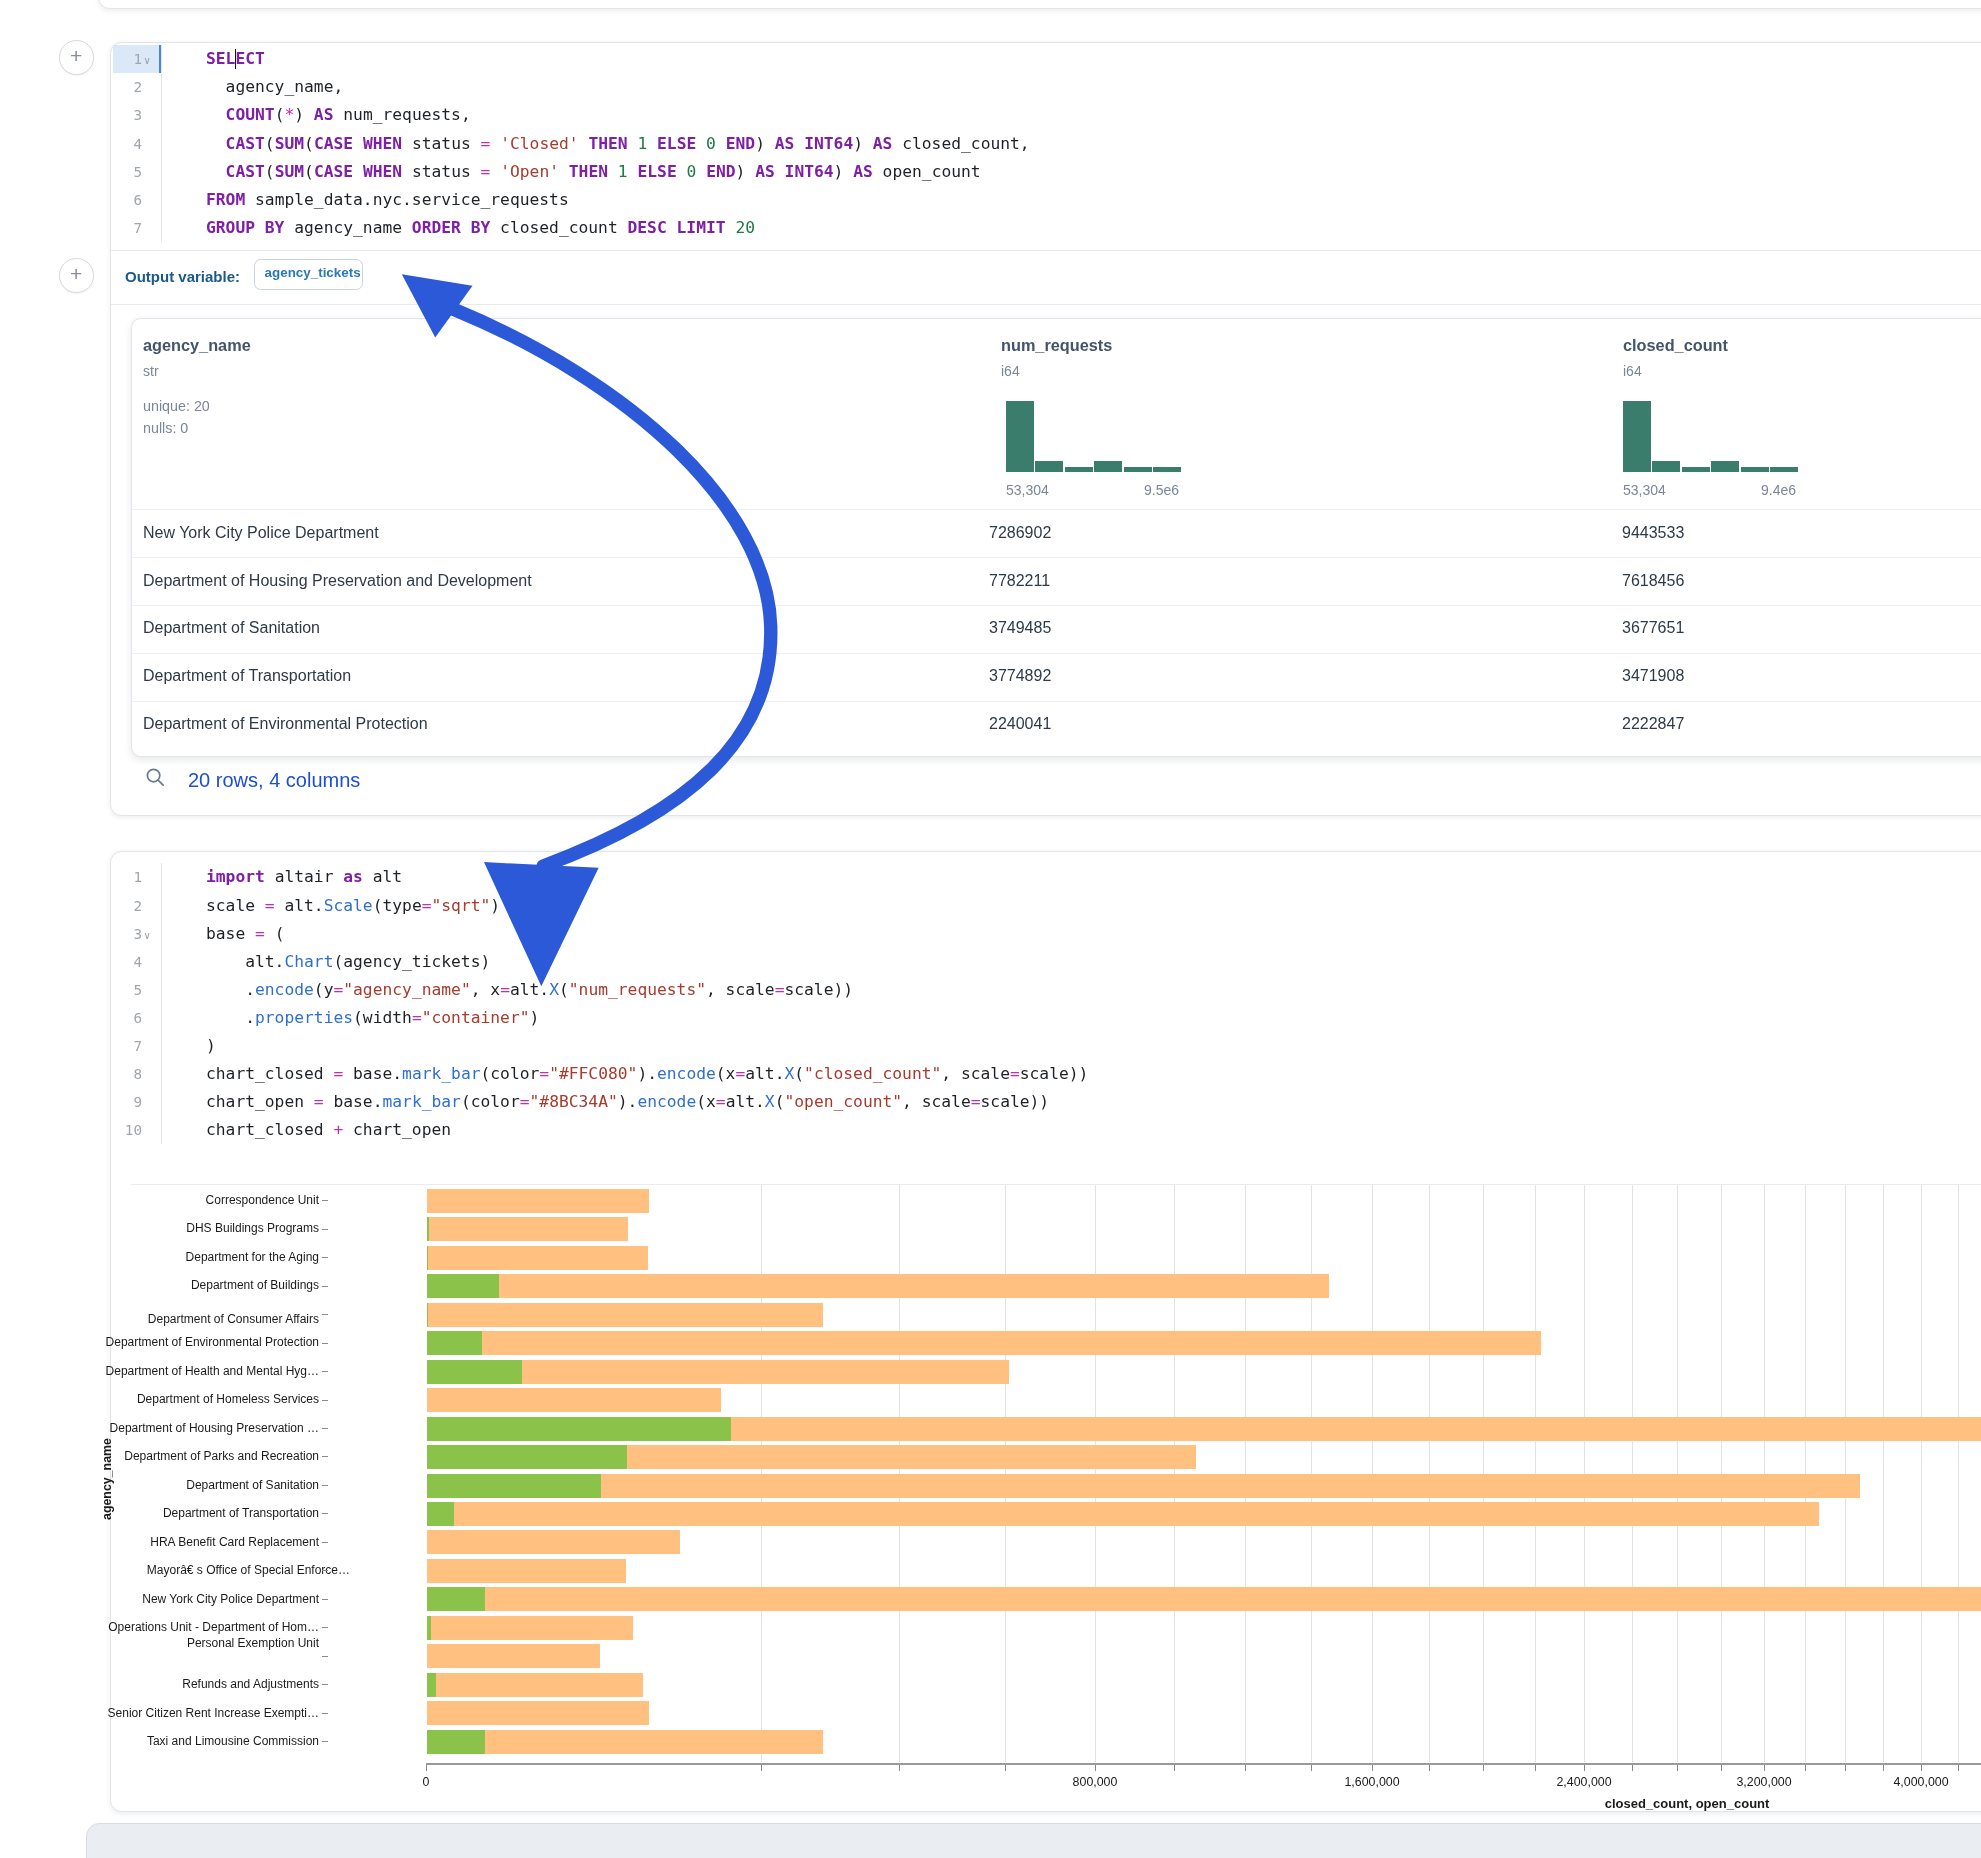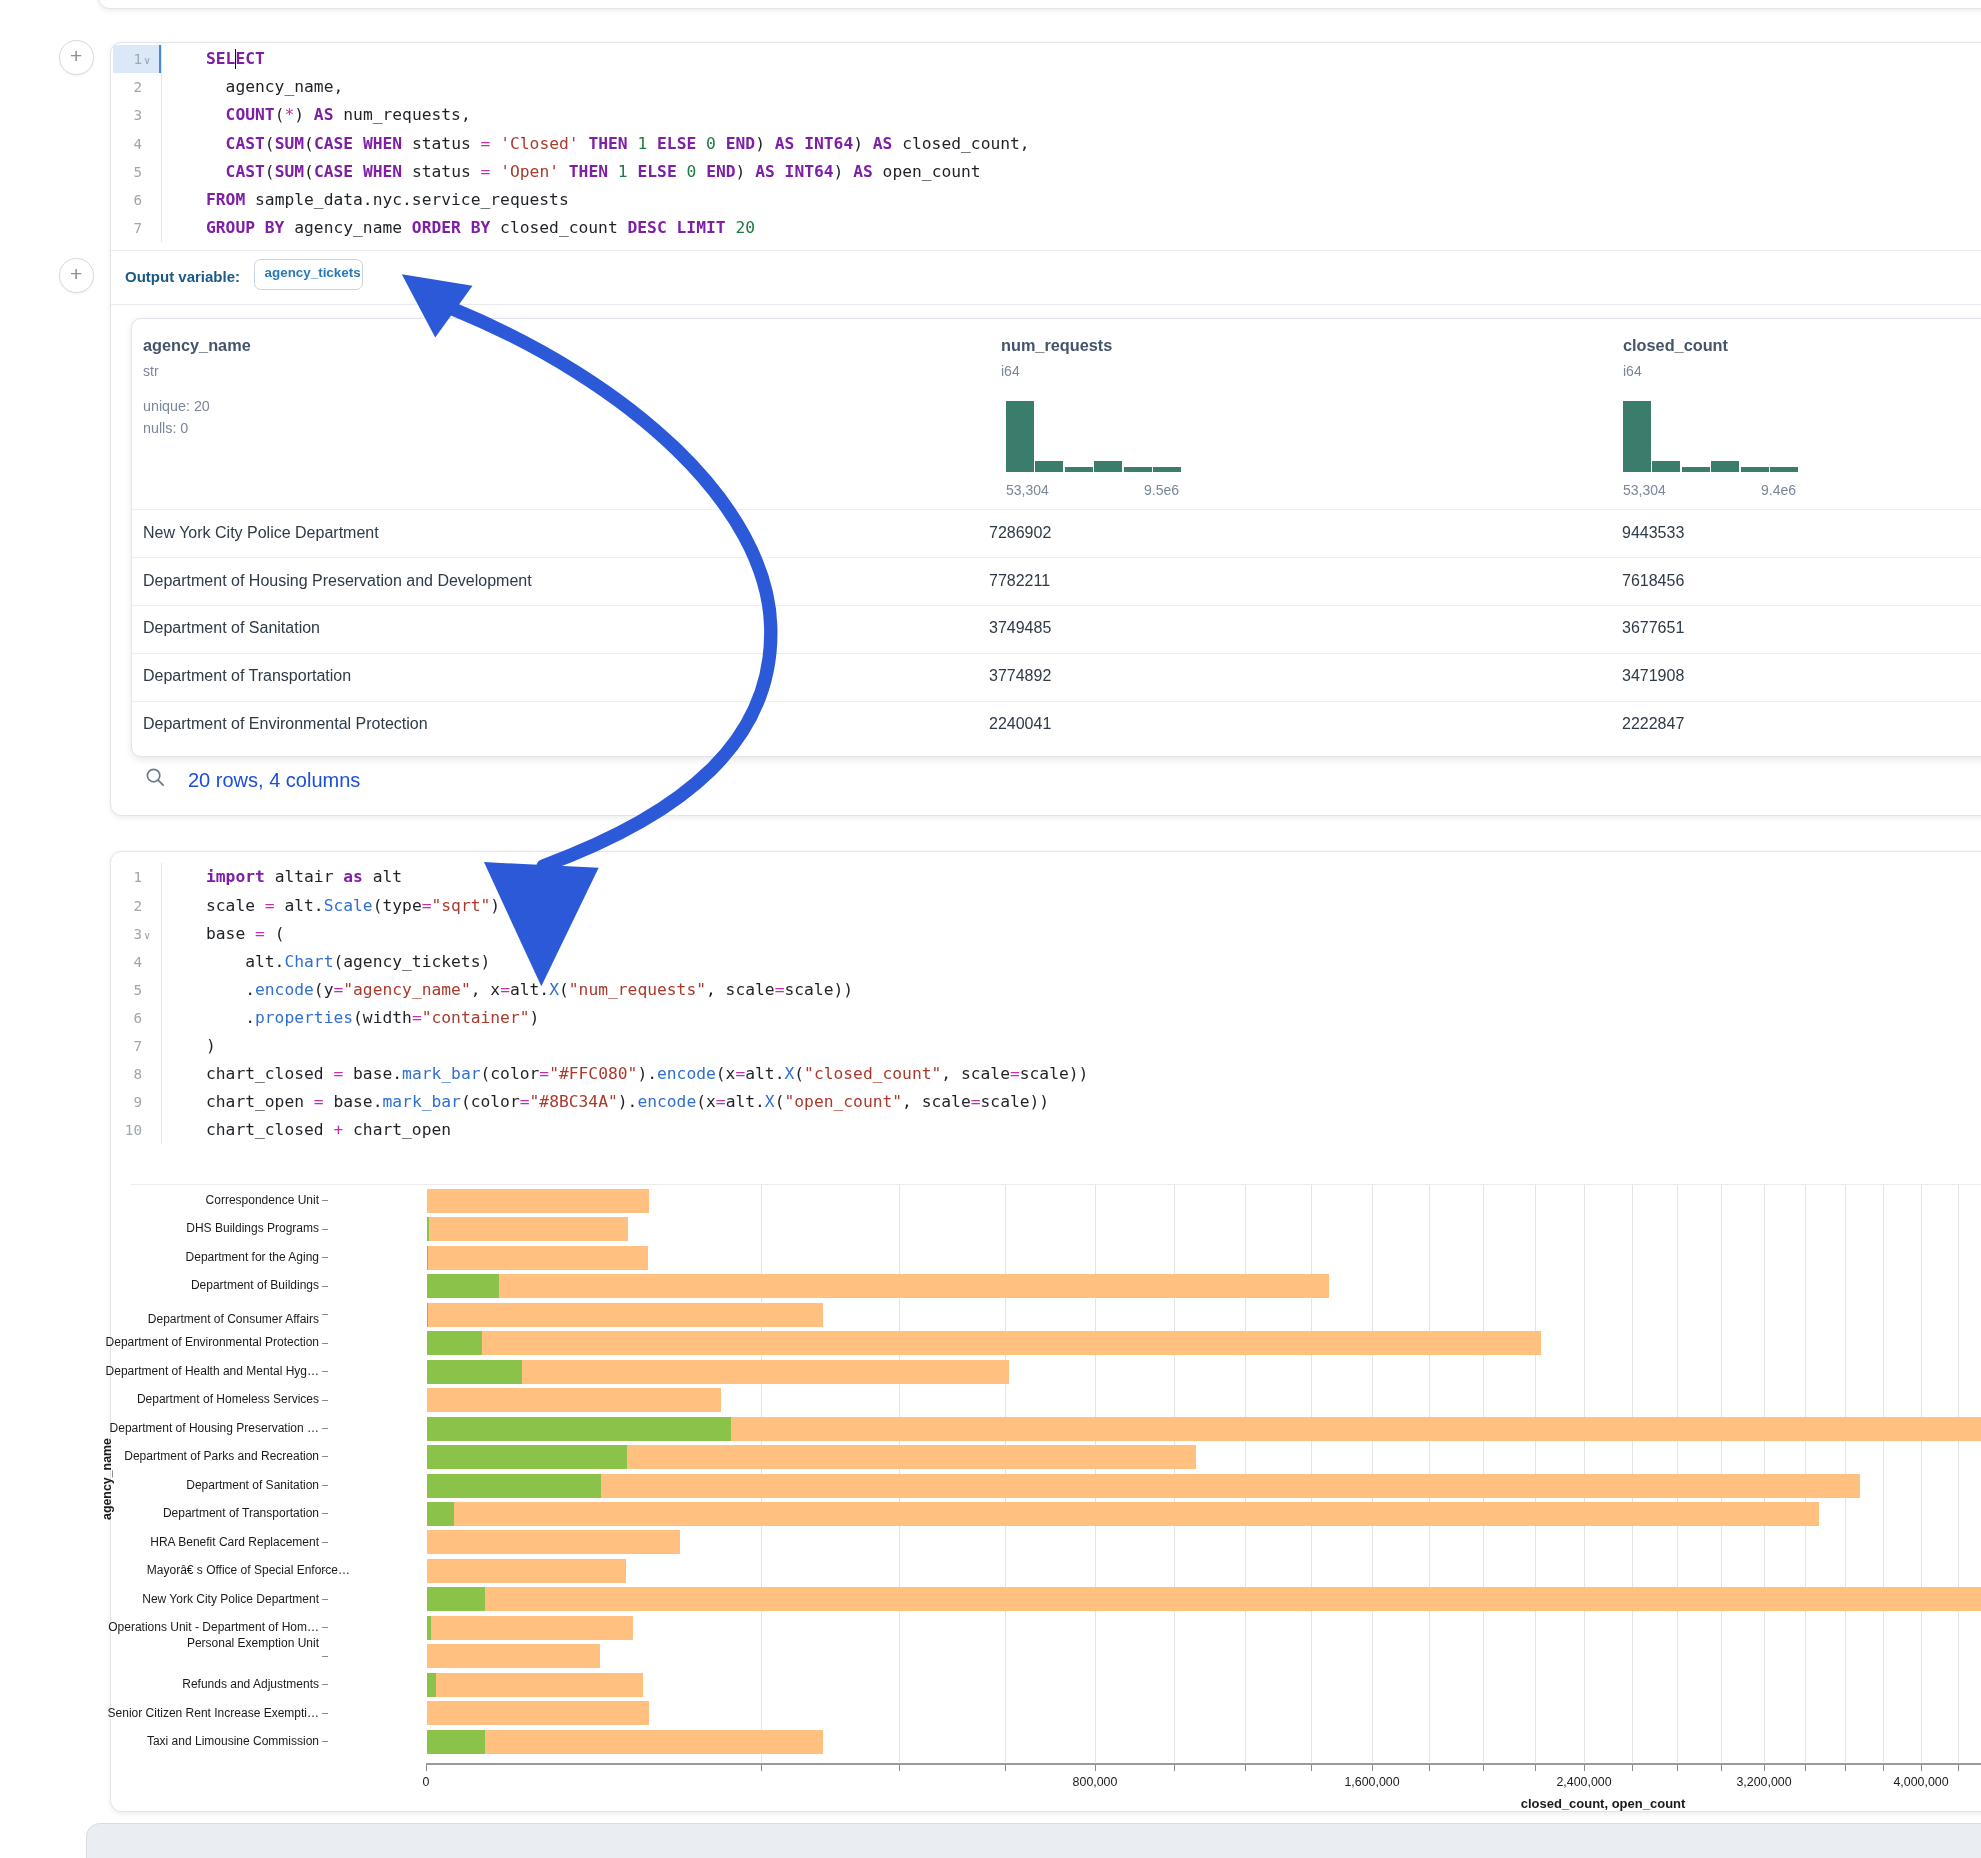--- a/index.html
+++ b/index.html
@@ -282,21 +282,21 @@
       <div class="ytick" style="top: 1713px;"></div>
       <div class="cbar" style="left: 427px; top: 1701px; width: 222px; background: rgb(255, 192, 128);"></div>
       <div class="ylab" style="top: 1734px;">Taxi and Limousine Commission</div>
       <div class="ytick" style="top: 1741px;"></div>
       <div class="cbar" style="left: 427px; top: 1730px; width: 396px; background: rgb(255, 192, 128);"></div>
       <div class="cbar" style="left: 427px; top: 1730px; width: 58px; background: rgb(139, 195, 74);"></div>
     </div>
 
   <div style="position:absolute;left:92px;top:1472px;font-size:12.4px;font-weight:bold;color:#1b1b1b;
               transform:rotate(-90deg);transform-origin:center;width:105px;text-align:center;margin-left:-38px;">agency_name</div>
-  <div style="position:absolute;left:1603px;top:1796px;transform:translateX(-50%);
+  <div style="position:absolute;left:1687px;top:1796px;transform:translateX(-50%);
               font-size:13px;font-weight:bold;color:#1b1b1b;">closed_count, open_count</div>
 
   <div style="position:absolute;left:86px;top:1823px;width:1921px;height:57px;background:#eaedf1;
               border:1.4px solid #d8dce1;border-radius:13.4px 13.4px 0 0;"></div>
 
   <svg style="position:absolute;left:0;top:0;z-index:20;pointer-events:none;" width="1982" height="1858" viewBox="0 0 2073 1944">
     <path d="M 473,323 C 660,400 802,530 806,655 C 810,775 715,852 568,906" fill="none" stroke="#2b59d8" stroke-width="14" stroke-linecap="round"></path>
     <polygon points="420,287 494,299 455,353" fill="#2b59d8"></polygon>
     <polygon points="506,902 626,908 566,1032" fill="#2b59d8"></polygon>
   </svg>

